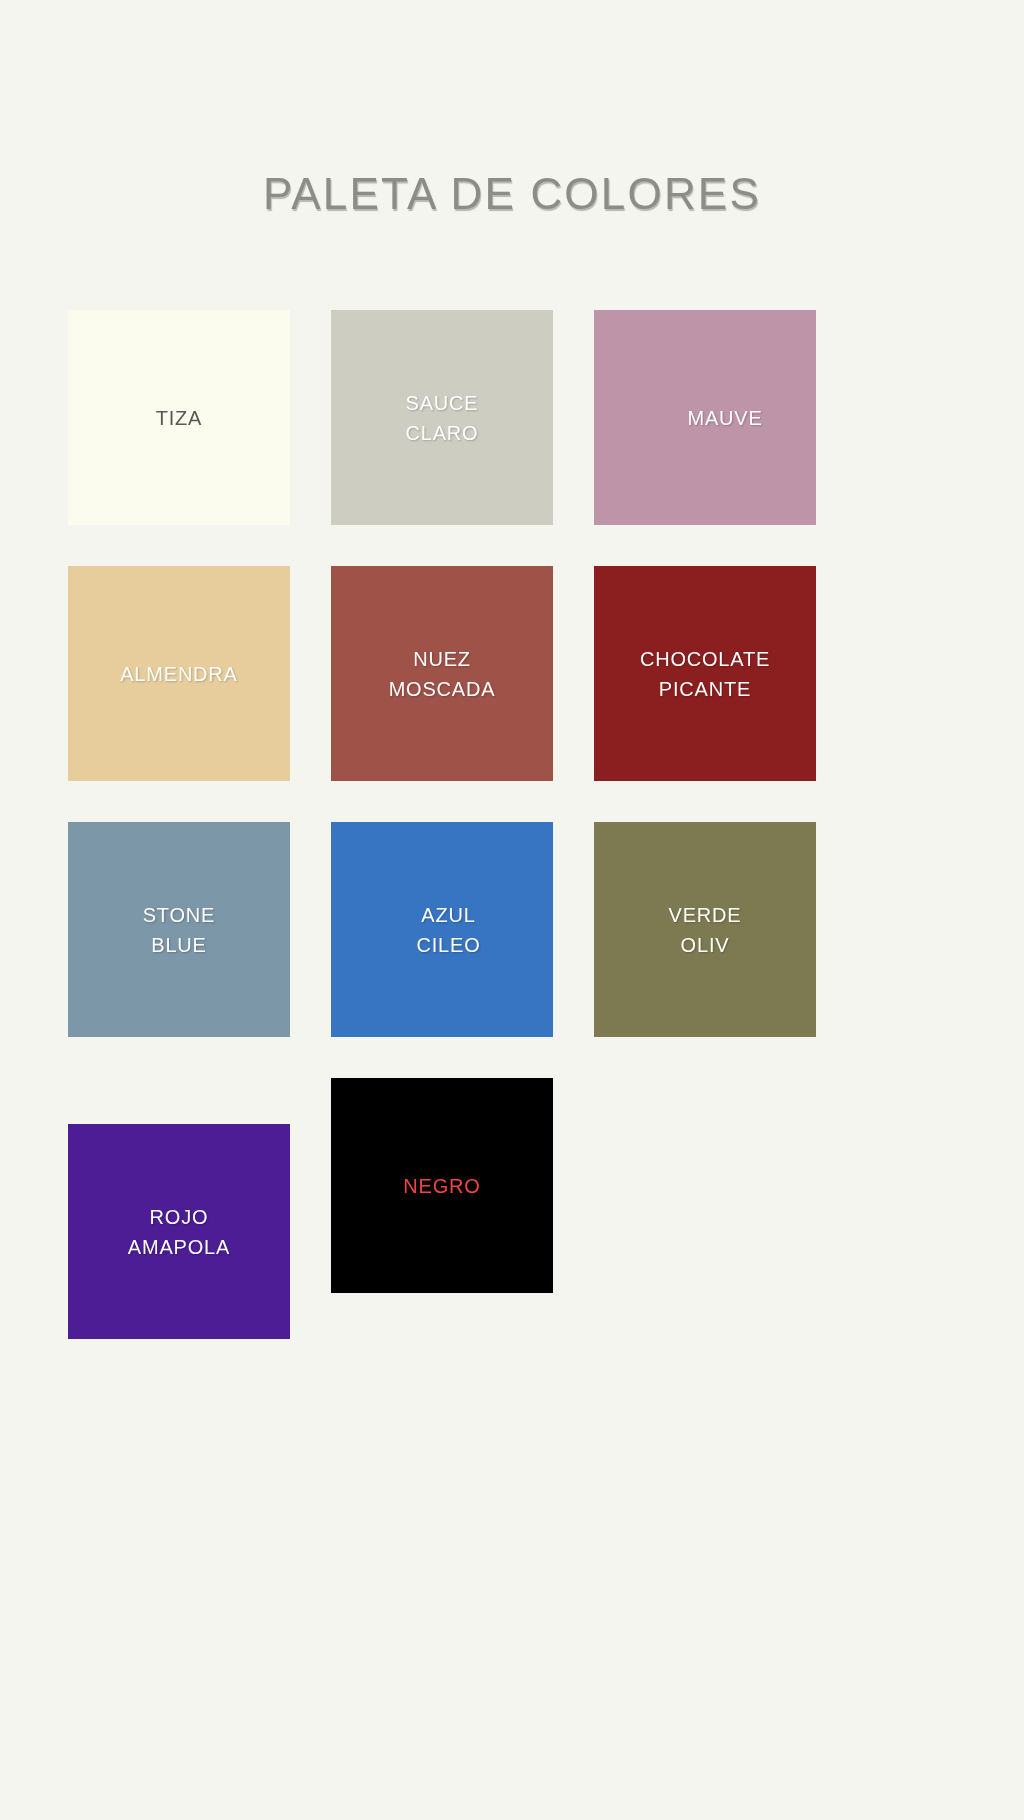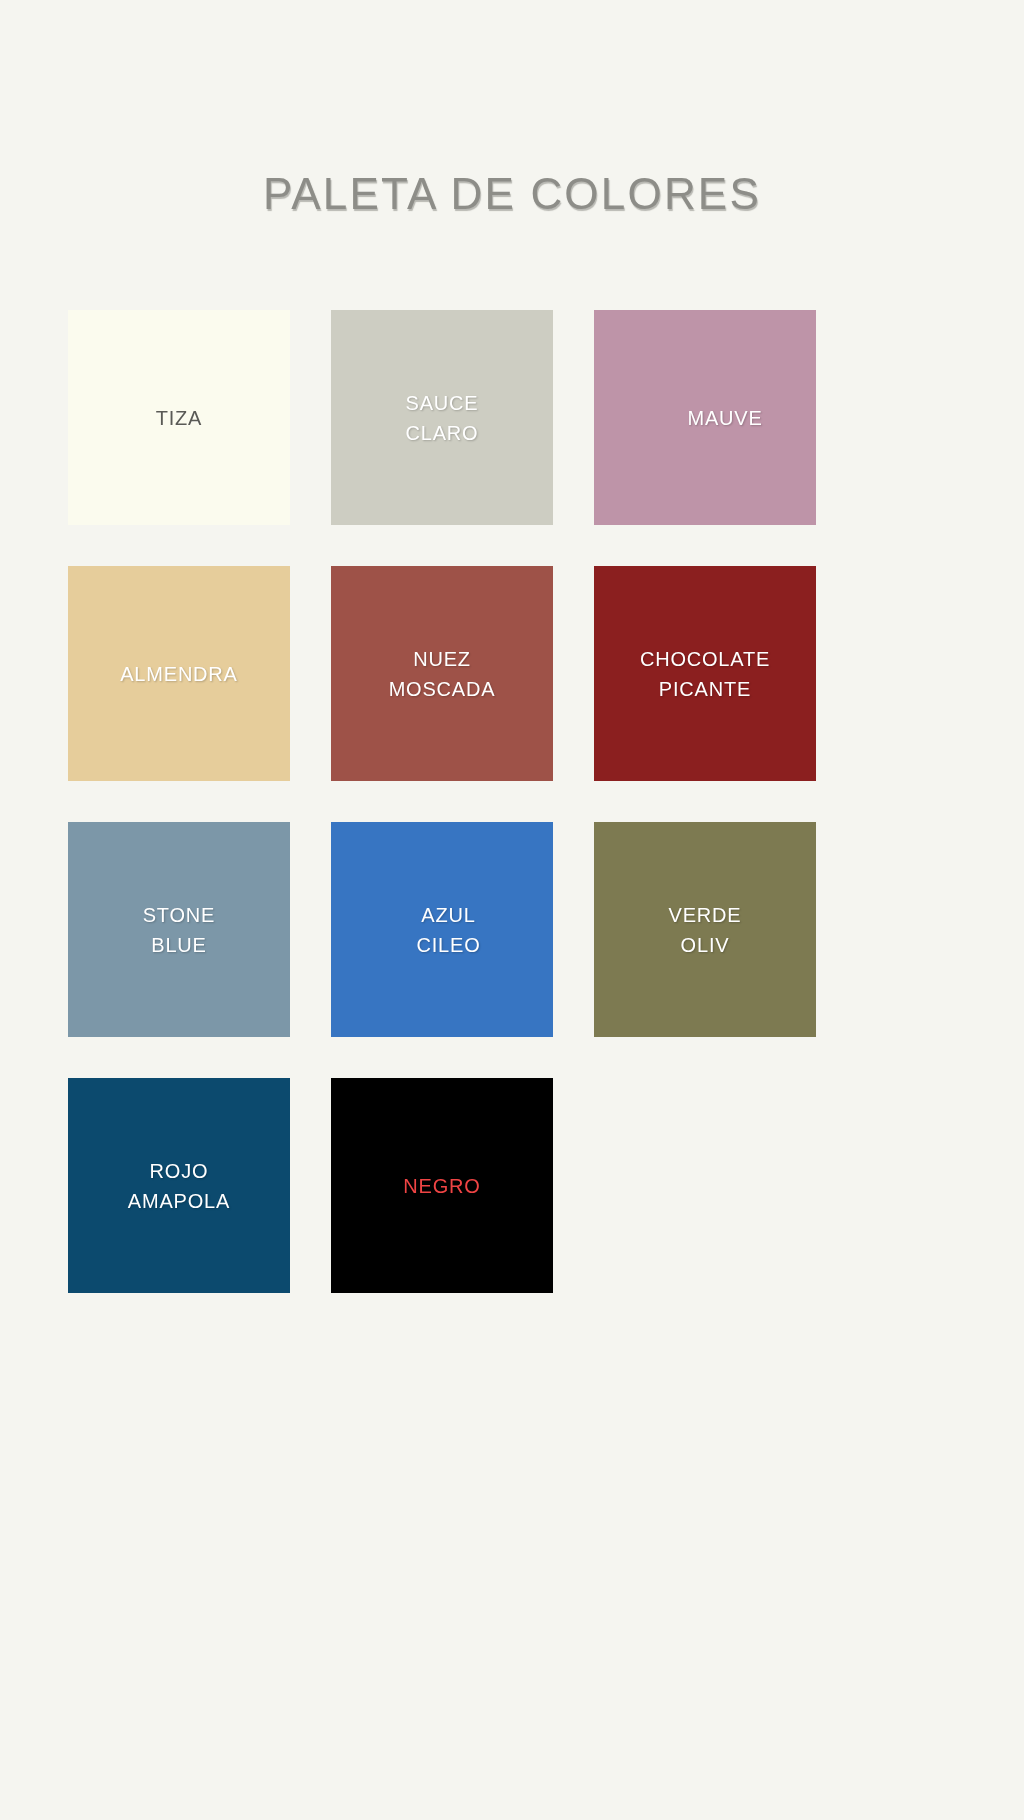--- a/index.html
+++ b/index.html
@@ -109,21 +109,21 @@
 BLUE</span>
       </div>
       <div class="swatch light-text" style="background: rgb(55, 117, 194); padding-left: 13px;">
         <span class="swatch-label" style="color: rgb(255, 255, 255);">AZUL
 CILEO</span>
       </div>
       <div class="swatch light-text" style="background: rgb(125, 122, 81);">
         <span class="swatch-label" style="color: rgb(255, 255, 255);">VERDE
 OLIV</span>
       </div>
-      <div class="swatch light-text" style="background: #0c4a6e;">
+      <div class="swatch light-text" style="background: #4c1d95; margin-top: 46px;">
         <span class="swatch-label" style="color: rgb(255, 255, 255);">ROJO
 AMAPOLA</span>
       </div>
       <div class="swatch light-text" style="background: rgb(0, 0, 0);">
         <span class="swatch-label" style="color: #ef4444;">NEGRO</span>
       </div>
     </div>
 
 </div>
 

